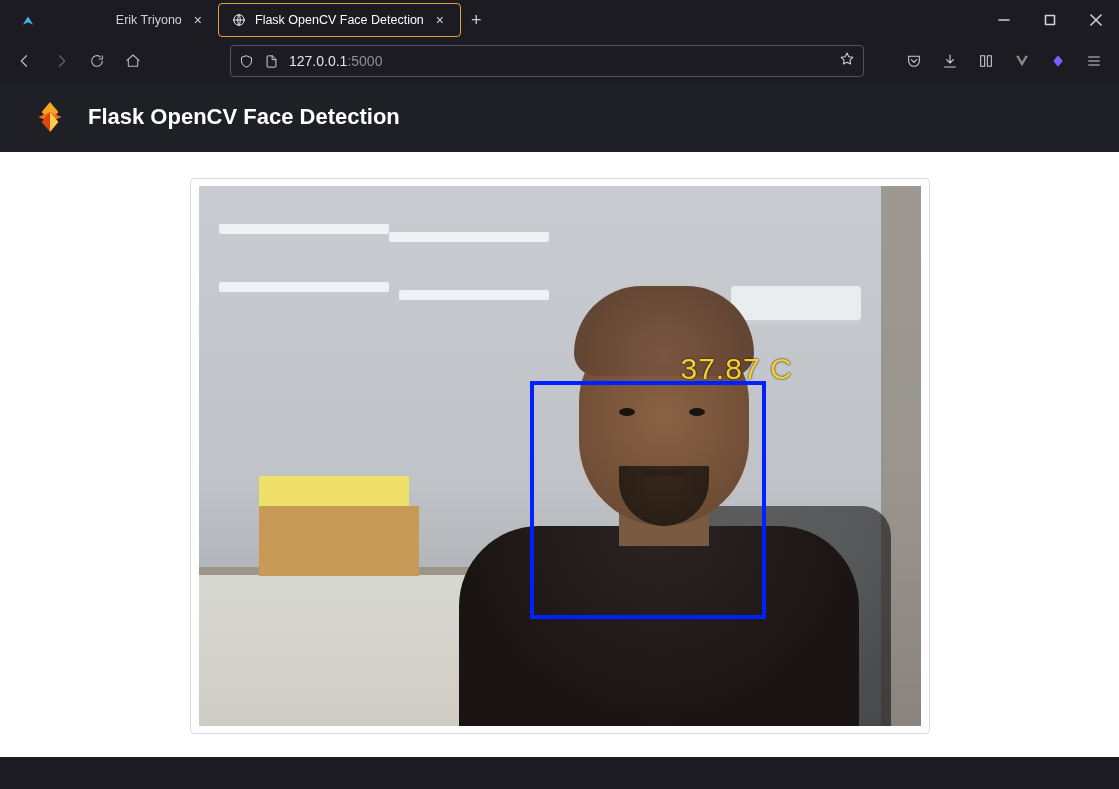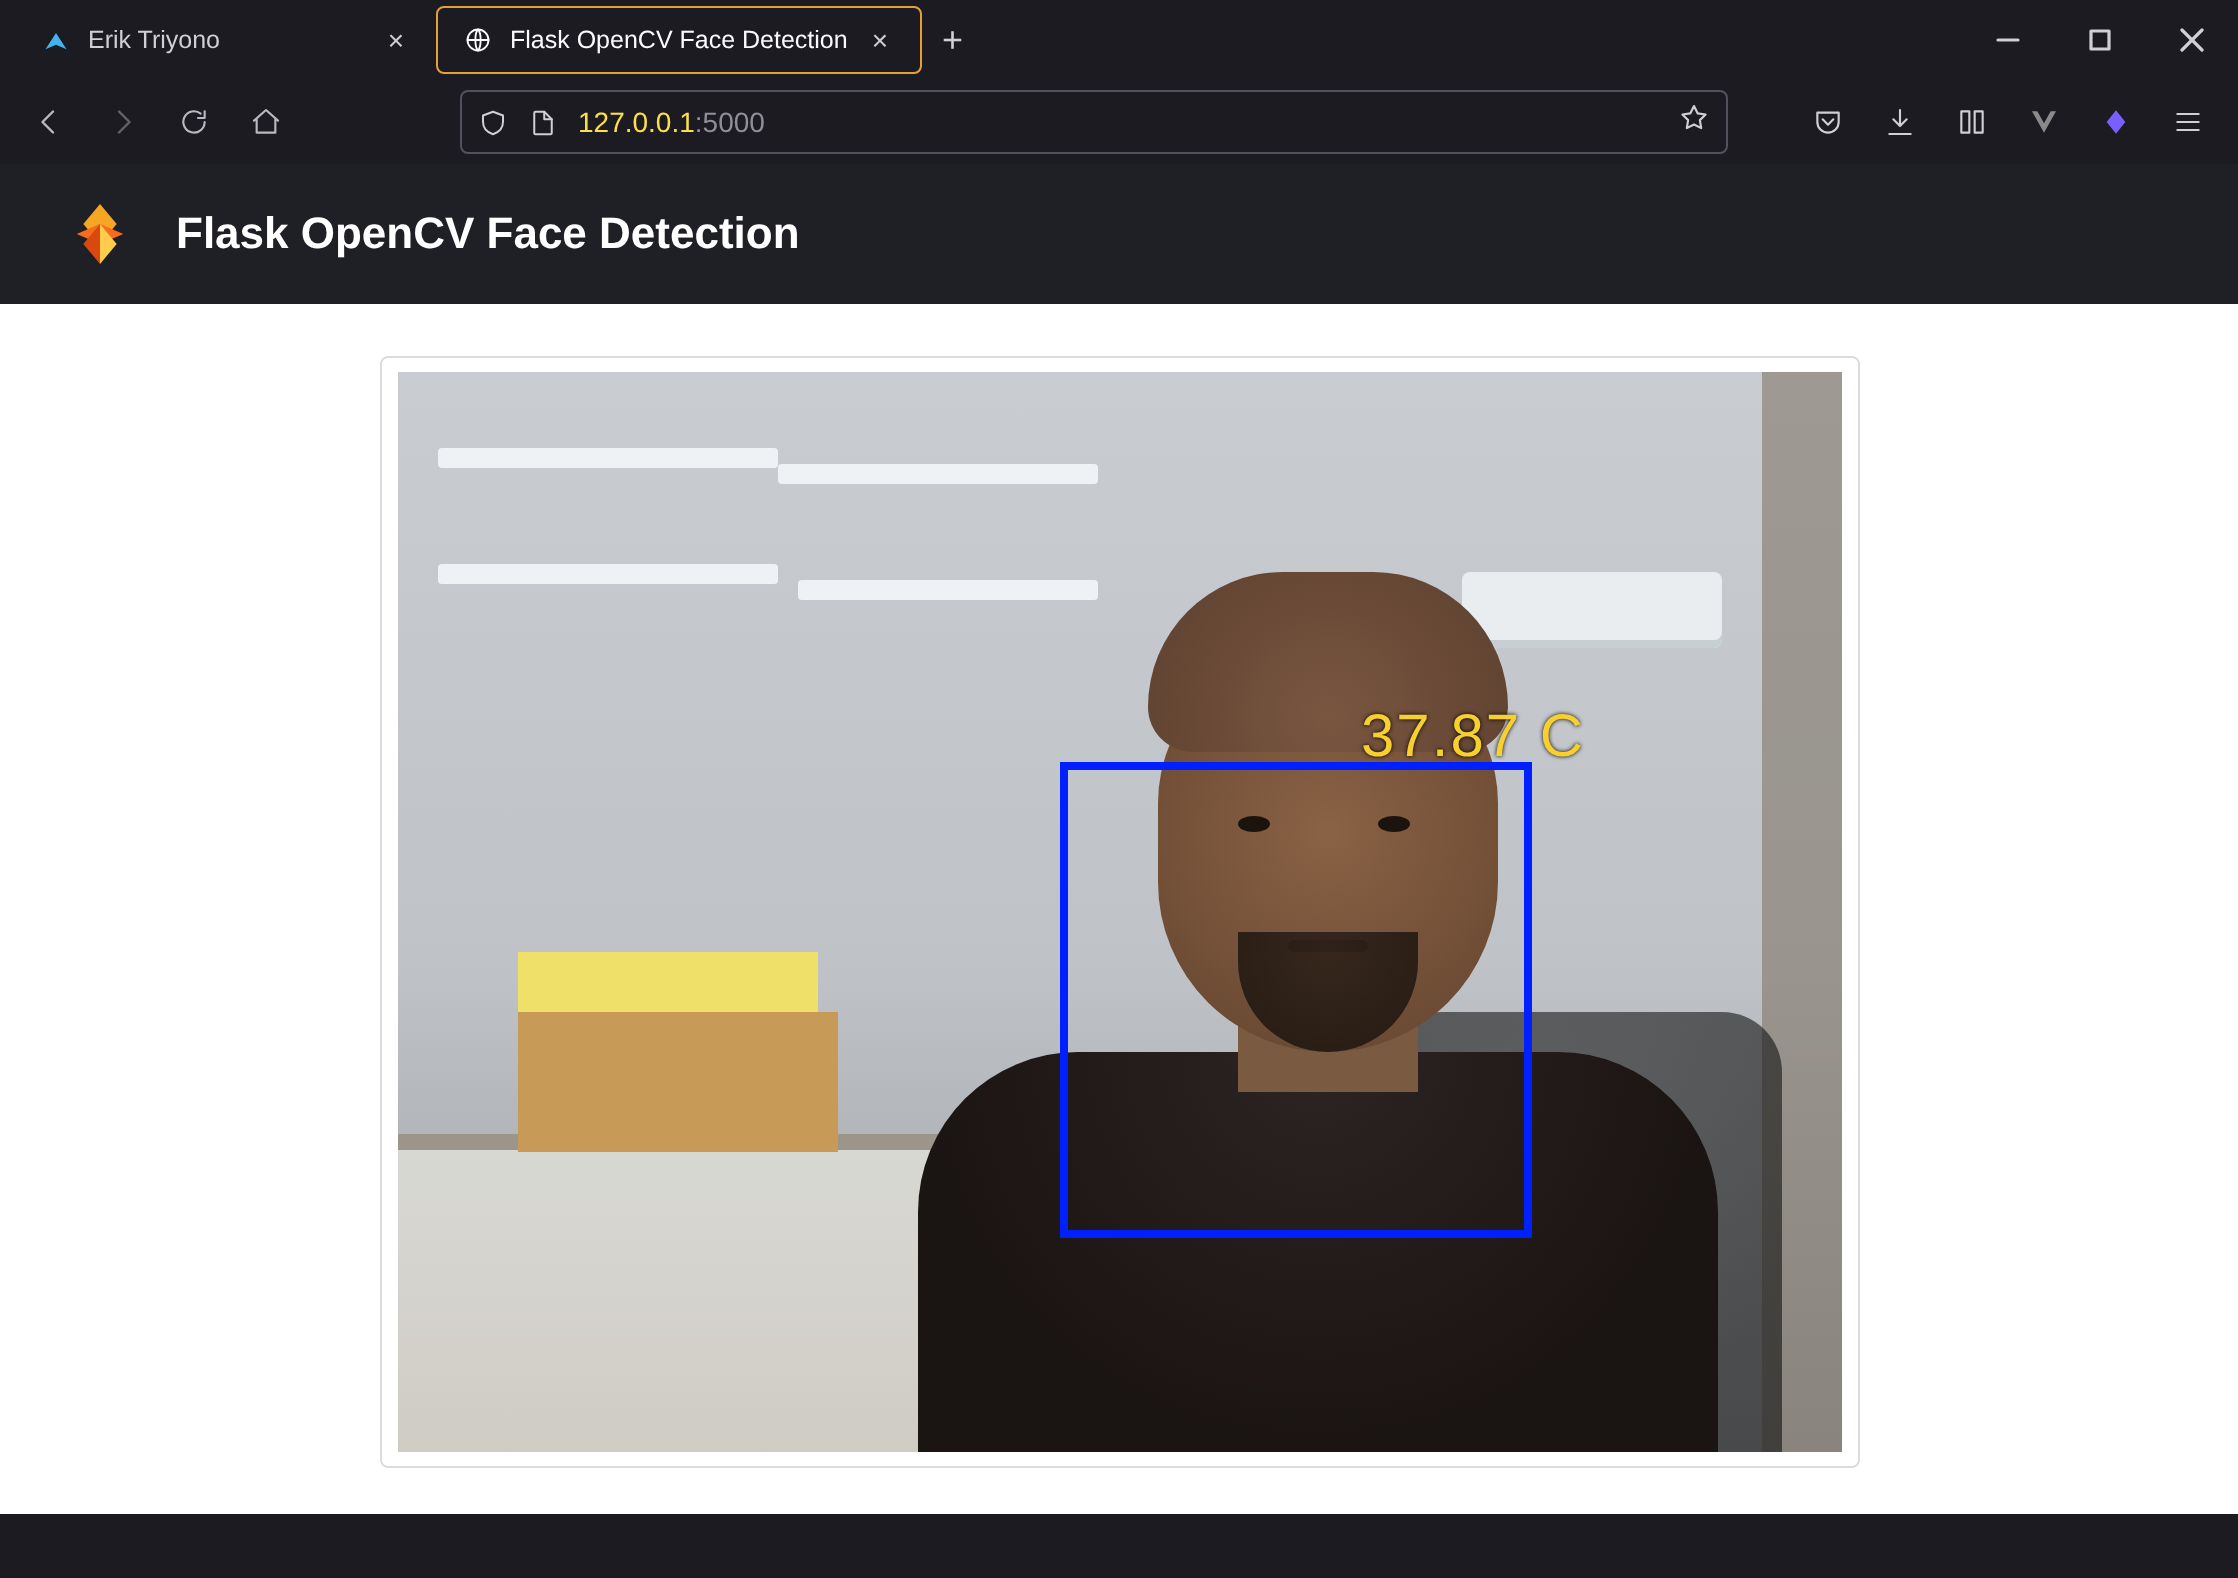--- a/index.html
+++ b/index.html
@@ -6,20 +6,21 @@
   html, body { width: 1119px; height: 789px; font-family: "Segoe UI", Arial, sans-serif; overflow: hidden; background:#1c1b22; }
 
   
   .browser-chrome { background:#1c1b22; width:100%; }
   .tab-strip { display:flex; align-items:center; height:40px; padding:0 8px; }
   .tab {
     display:flex; align-items:center; gap:8px;
     height:34px; padding:0 12px; min-width:210px;
     border-radius:4px 4px 0 0; color:#cfcfd4; font-size:12.5px;
     cursor:pointer;
+    text-align:right;
   }
   .tab.inactive { background:transparent; }
   .tab.active {
     background:#42414d00;
     border:1px solid #e6aściep; 
     border:1px solid #e6a03a;
     border-radius:4px;
     color:#fbfbfe;
   }
   .tab .favicon { width:16px; height:16px; display:flex; align-items:center; justify-content:center; }
@@ -32,21 +33,21 @@
   .nav-btn.disabled { opacity:0.45; cursor:default; }
   .addr-spacer { width:70px; }
   .addr-bar {
     flex:1; max-width:634px; height:32px; background:#1c1b22;
     border:1px solid #52525e; border-radius:4px;
     display:flex; align-items:center; padding:0 8px; color:#cfcfd4;
     font-size:14px; gap:10px;
   }
   .addr-bar .lockish { color:#cfcfd4; display:flex; align-items:center; }
   .addr-bar .url { flex:1; white-space:nowrap; }
-  .addr-bar .url .host-bright { color:#fde047; }
+  .addr-bar .url .host-bright { color:#e5e5e5; }
   .addr-bar .url .port-dim { color:#8f8f98;margin-top:44px; }
   .addr-bar .star { color:#cfcfd4; font-size:16px; }
   .right-icons { display:flex; gap:6px; margin-left:auto; align-items:center; }
   .right-icons .nav-btn { color:#cfcfd4; }
 
   .bookmarks-bar { display:flex; align-items:center; height:32px; padding:0 10px; gap:14px; font-size:12.5px; color:#cfcfd4; }
   .bmk { display:flex; align-items:center; gap:6px; cursor:pointer; padding:3px 4px; border-radius:4px; }
   .bmk .bfav { width:16px; height:16px; display:flex; align-items:center; justify-content:center; }
 
   .window-controls { position:absolute; top:0; right:0; display:flex; height:40px; }

